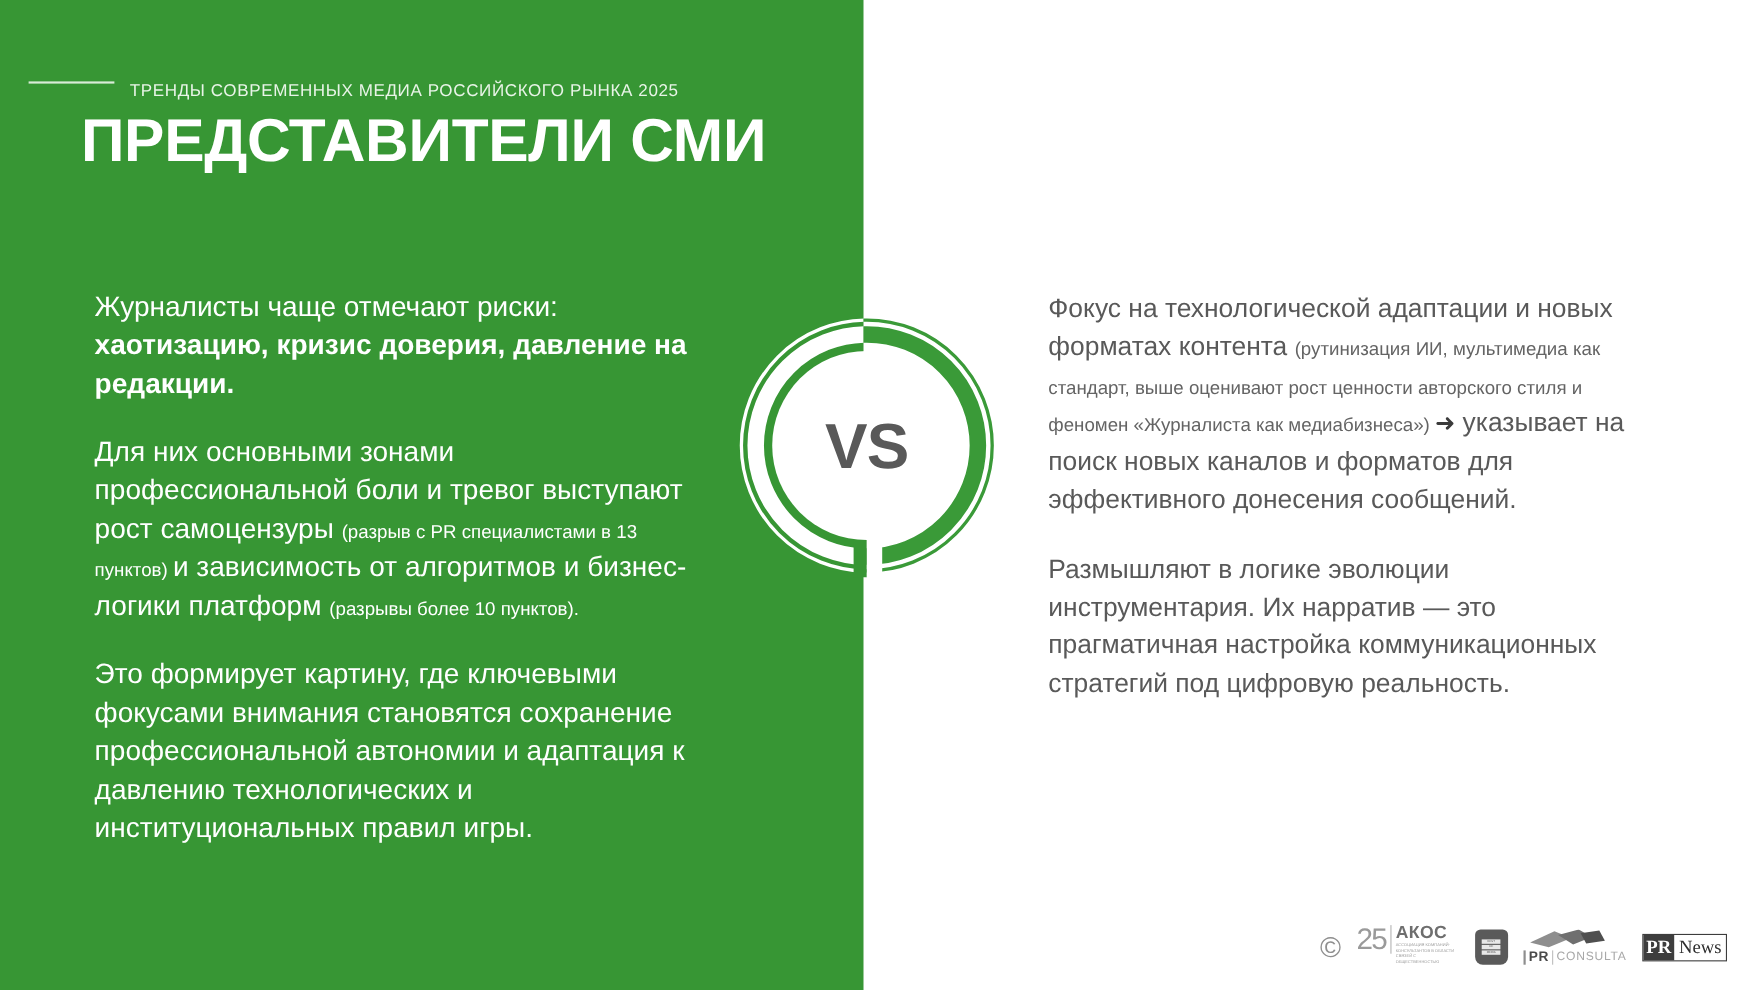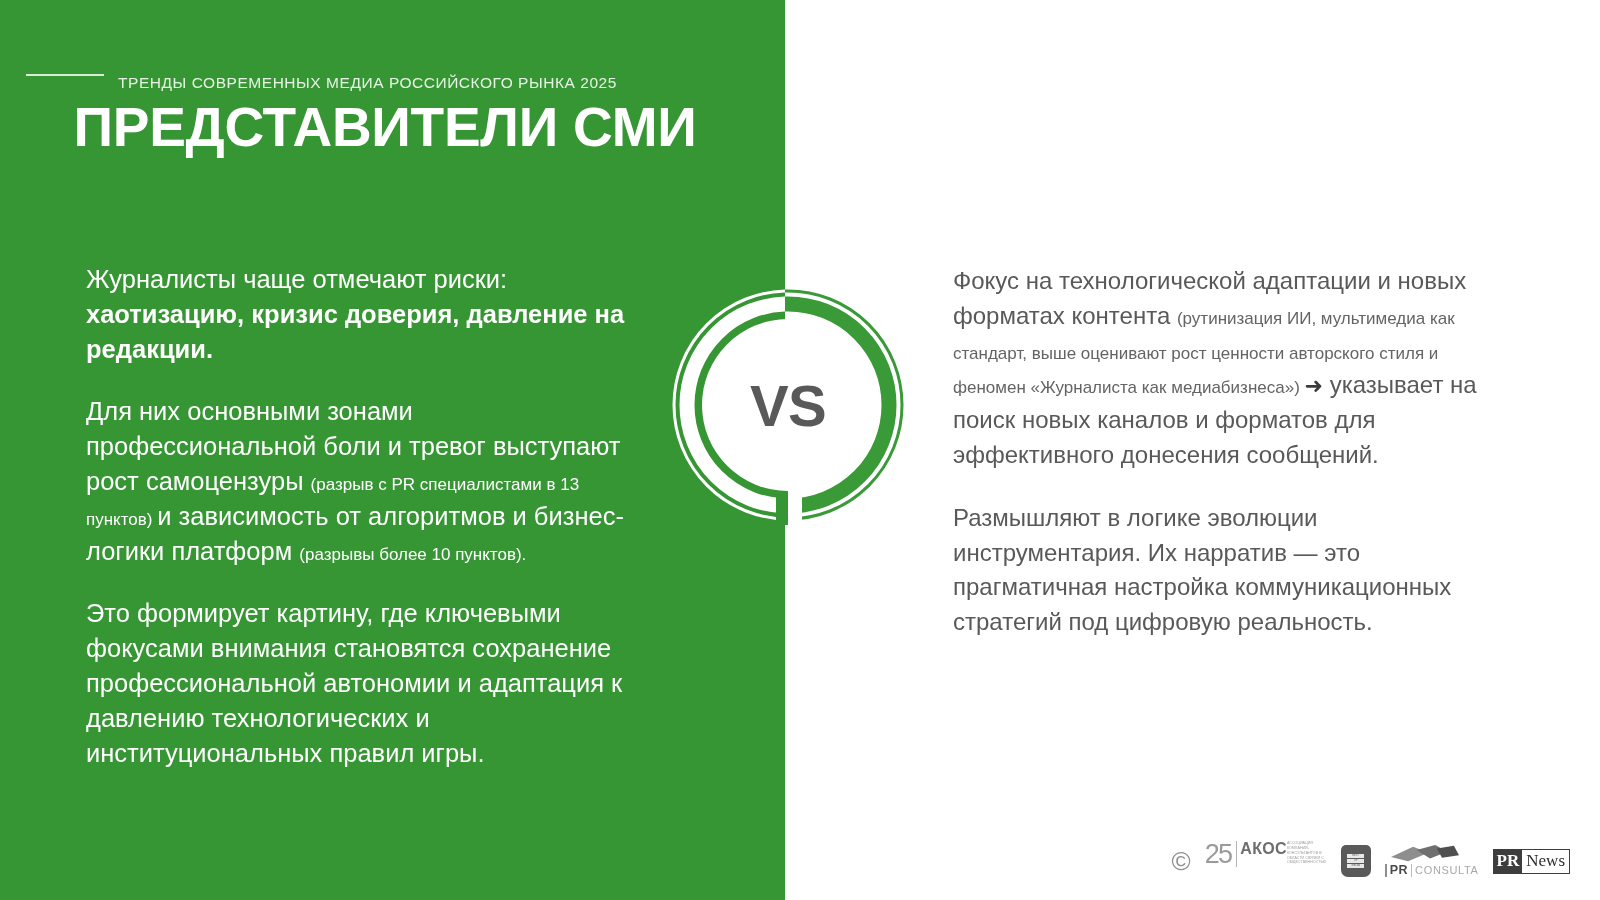--- a/index.html
+++ b/index.html
@@ -173,21 +173,21 @@
     line-height: 1;
     letter-spacing: -0.06em;
   }
   #akos-divider {
     width: 1px;
     height: 26px;
     background: #b3b3b3;
   }
   #akos-text-wrap {
     display: flex;
-    flex-direction: row;
+    flex-direction: column;
     justify-content: center;
     line-height: 1;
   }
   #akos-name {
     font-size: 16px;
     font-weight: bold;
     color: #6e6e6e;
     letter-spacing: 0.02em;
   }
   #akos-sub {

